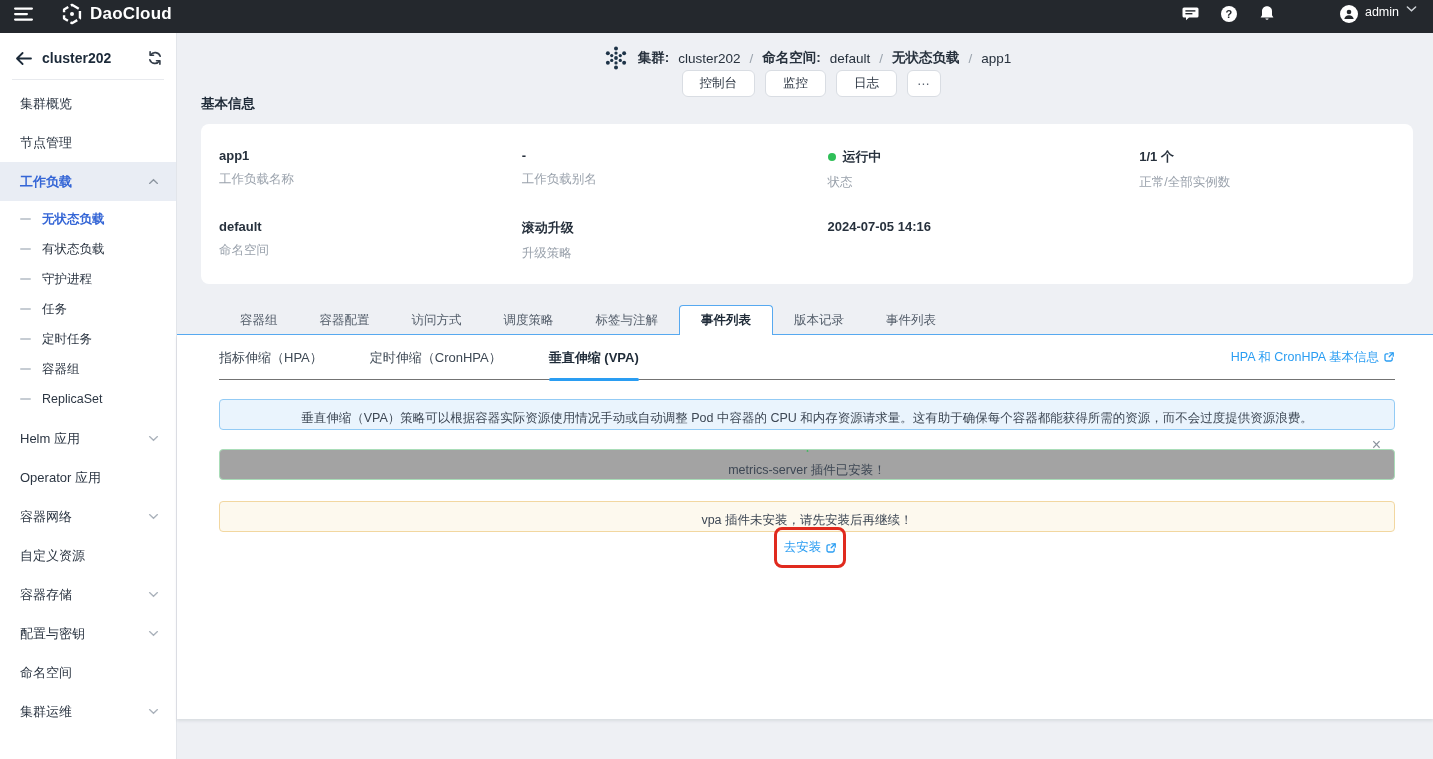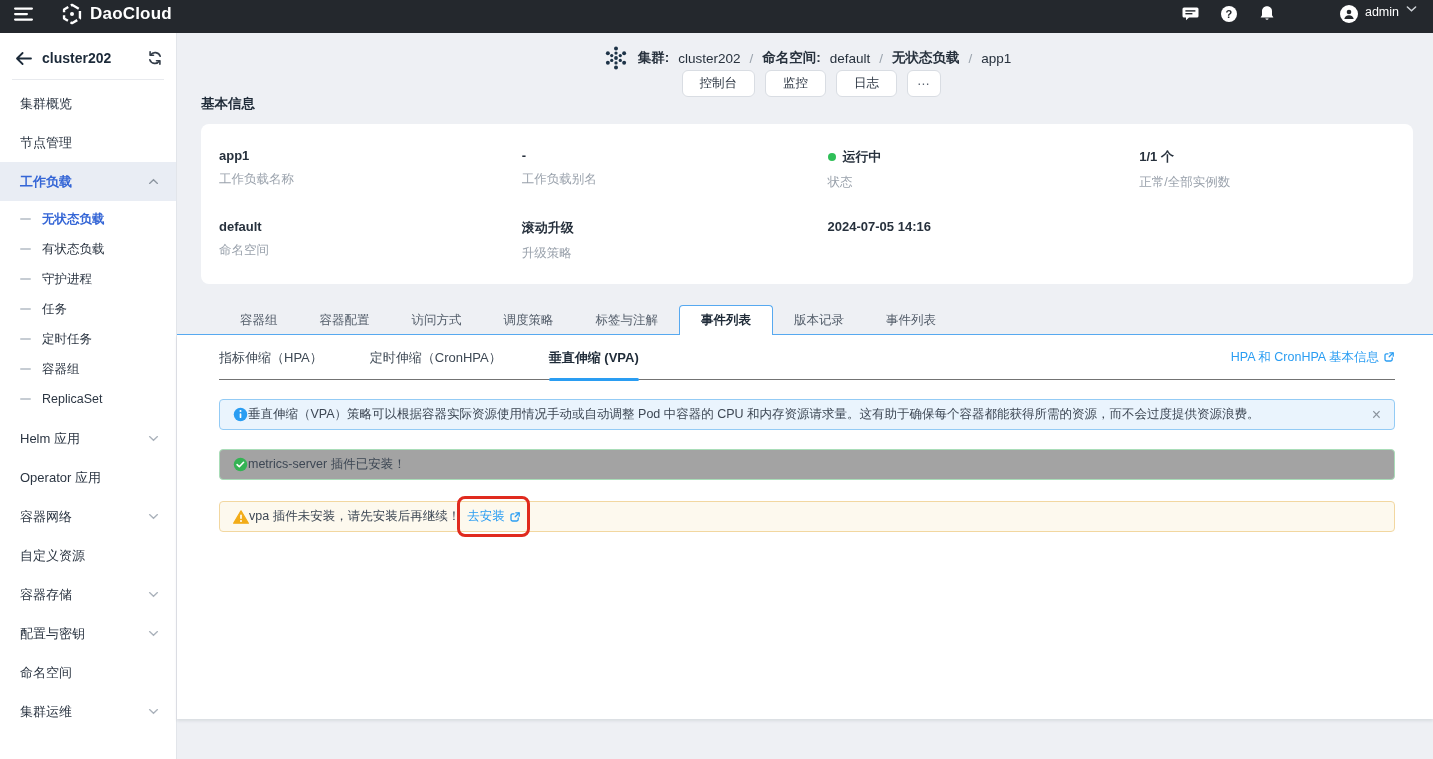--- a/index.html
+++ b/index.html
@@ -74,22 +74,22 @@
   .subtabs-row { display:flex; align-items:center; height:45px; border-bottom:1px solid #737373; }
   .subtab { margin-right:47px; font-size:13px; color:#3d4854; height:45px; line-height:45px;
     position:relative; cursor:pointer; }
   .subtab.active { font-weight:bold; color:#1f2b38; }
   .subtab.active::after { content:""; position:absolute; left:0; right:0; bottom:-1px; height:3px;
     background:#2a9df2; border-radius:2px; }
   .doc-link { margin-left:auto; color:#2a9df2; font-size:12.5px; display:flex; align-items:center;
     gap:4px; cursor:pointer; }
 
   
-  .alert { display:flex; align-items:center; height:31px; border-radius:4px;
-    border:1px solid; padding:0 13px; font-size:12.5px; color:#3d4754; }
+  .alert { display:flex; align-items:center; gap:10px; height:31px; border-radius:4px;
+    border:1px solid; padding:0 13px; font-size:12.5px; color:#3d4754;flex-direction:column; }
   .alert-info { margin-top:19px; background:#eaf4fd; border-color:#93cbf5; }
   .alert-success { margin-top:19px; background:#a3a3a3; border-color:#a9ddb8; }
   .alert-warning { margin-top:21px; background:#fdf9ee; border-color:#f2d7a0; }
   .alert-close { margin-left:auto; color:#8b949e; font-size:16px; line-height:1; cursor:pointer; }
   .install-link { color:#2a9df2; display:inline-flex; align-items:center; gap:4px;
     margin-left:7px; position:relative; cursor:pointer; }
   .red-box { position:absolute; left:-10px; top:-12px; right:-9px; bottom:-12px;
     border:3px solid #e02a1e; border-radius:8px; pointer-events:none; }
 
   svg { display:block; }

